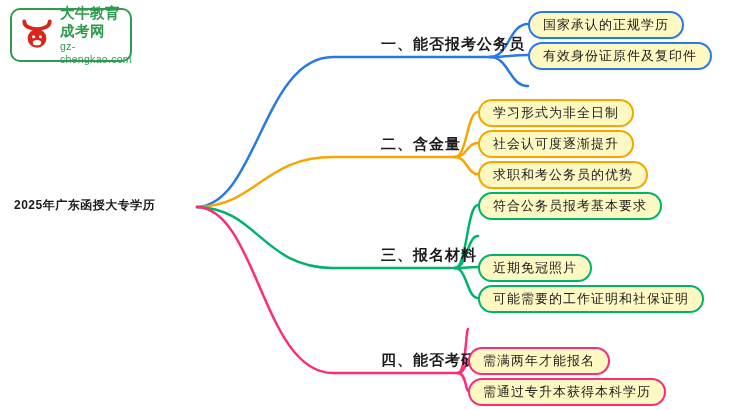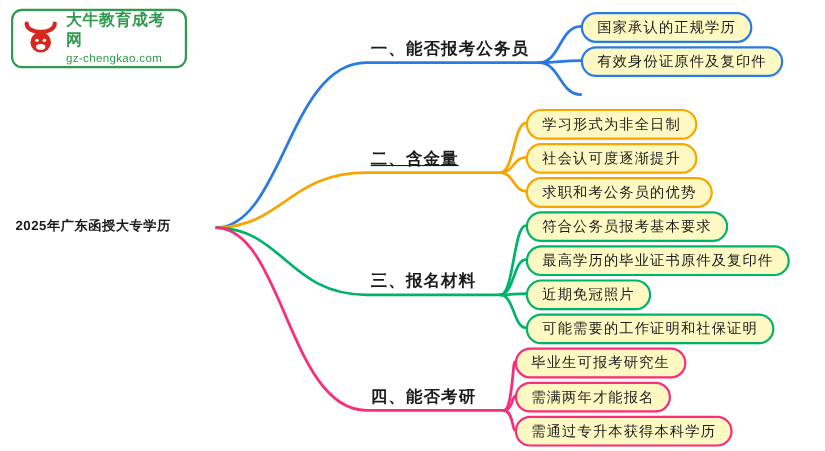--- a/index.html
+++ b/index.html
@@ -3,28 +3,28 @@
 <meta charset="utf-8">
 <style>
   html,body{margin:0;padding:0;background:#fff;}
   .stage{
     position:relative;width:750px;height:410px;background:#ffffff;
     font-family:"Liberation Sans","DejaVu Sans",sans-serif;overflow:hidden;
   }
   .lines{position:absolute;left:0;top:0;z-index:1;}
   .node{position:absolute;z-index:2;white-space:nowrap;color:#1b1b1b;}
   .root-label{font-size:12px;font-weight:700;letter-spacing:.5px;}
-  .branch-label{font-size:15px;font-weight:700;letter-spacing:1px;}
+  .branch-label{font-size:15px;font-weight:700;letter-spacing:1px;margin-left:44px;}
   .leaf{
     background:#fef9c3;border:2px solid #999;border-radius:14px;
     font-size:13px;letter-spacing:1px;padding:4px 13px;line-height:16px;
     box-shadow:0 1px 1px rgba(0,0,0,.04);
   }
   .logo-box{
-    position:absolute;left:10px;top:8px;width:160px;height:54px;z-index:2;
+    position:absolute;left:10px;top:8px;width:122px;height:54px;z-index:2;
     border:2px solid #2e9b4e;border-radius:10px;background:#fff;
     display:flex;align-items:center;gap:6px;padding:2px 8px;box-sizing:border-box;
   }
   .logo-text{display:flex;flex-direction:column;line-height:1.25;}
   .logo-title{color:#2e9b4e;font-weight:700;font-size:14.5px;letter-spacing:.5px;}
   .logo-url{color:#2e9b4e;font-size:10.5px;letter-spacing:.3px;}
   .bull{flex:0 0 auto;}
 </style>
 </head>
 <body>
@@ -65,33 +65,31 @@
     </svg>
     <span class="logo-text">
       <span class="logo-title">大牛教育成考网</span>
       <span class="logo-url">gz-chengkao.com</span>
     </span>
   </div>
 
   <div class="node root-label" style="left:14px;top:197px;">2025年广东函授大专学历</div>
 
   <div class="node branch-label" style="left:337px;top:35px;">一、能否报考公务员</div>
-  <div class="node branch-label" style="left:337px;top:135px;text-decoration:underline;">二、含金量</div>
+  <div class="node branch-label" style="left:337px;top:135px;">二、含金量</div>
   <div class="node branch-label" style="left:337px;top:246px;">三、报名材料</div>
   <div class="node branch-label" style="left:337px;top:351px;">四、能否考研</div>
 
   <div class="node leaf" style="left: 528px; top: 11px; border-color: rgb(42, 122, 228);">国家承认的正规学历</div>
   <div class="node leaf" style="left: 528px; top: 42px; border-color: rgb(42, 122, 228);">有效身份证原件及复印件</div>
 
   <div class="node leaf" style="left: 478px; top: 99px; border-color: rgb(247, 166, 0);">学习形式为非全日制</div>
   <div class="node leaf" style="left: 478px; top: 130px; border-color: rgb(247, 166, 0);">社会认可度逐渐提升</div>
   <div class="node leaf" style="left: 478px; top: 161px; border-color: rgb(247, 166, 0);">求职和考公务员的优势</div>
 
   <div class="node leaf" style="left: 478px; top: 192px; border-color: rgb(0, 179, 107);">符合公务员报考基本要求</div>
-  <div class="node leaf" style="left: 478px; top: 223px; border-color: rgb(0, 179, 107);">最高学历的毕业证书原件及复印件</div>
   <div class="node leaf" style="left: 478px; top: 254px; border-color: rgb(0, 179, 107);">近期免冠照片</div>
   <div class="node leaf" style="left: 478px; top: 285px; border-color: rgb(0, 179, 107);">可能需要的工作证明和社保证明</div>
 
-  <div class="node leaf" style="left: 468px; top: 316px; border-color: rgb(249, 45, 122);">毕业生可报考研究生</div>
   <div class="node leaf" style="left: 468px; top: 347px; border-color: rgb(249, 45, 122); font-family: Liberation Serif, serif;">需满两年才能报名</div>
   <div class="node leaf" style="left: 468px; top: 378px; border-color: rgb(249, 45, 122);">需通过专升本获得本科学历</div>
 
 </div>
 
 </body></html>

